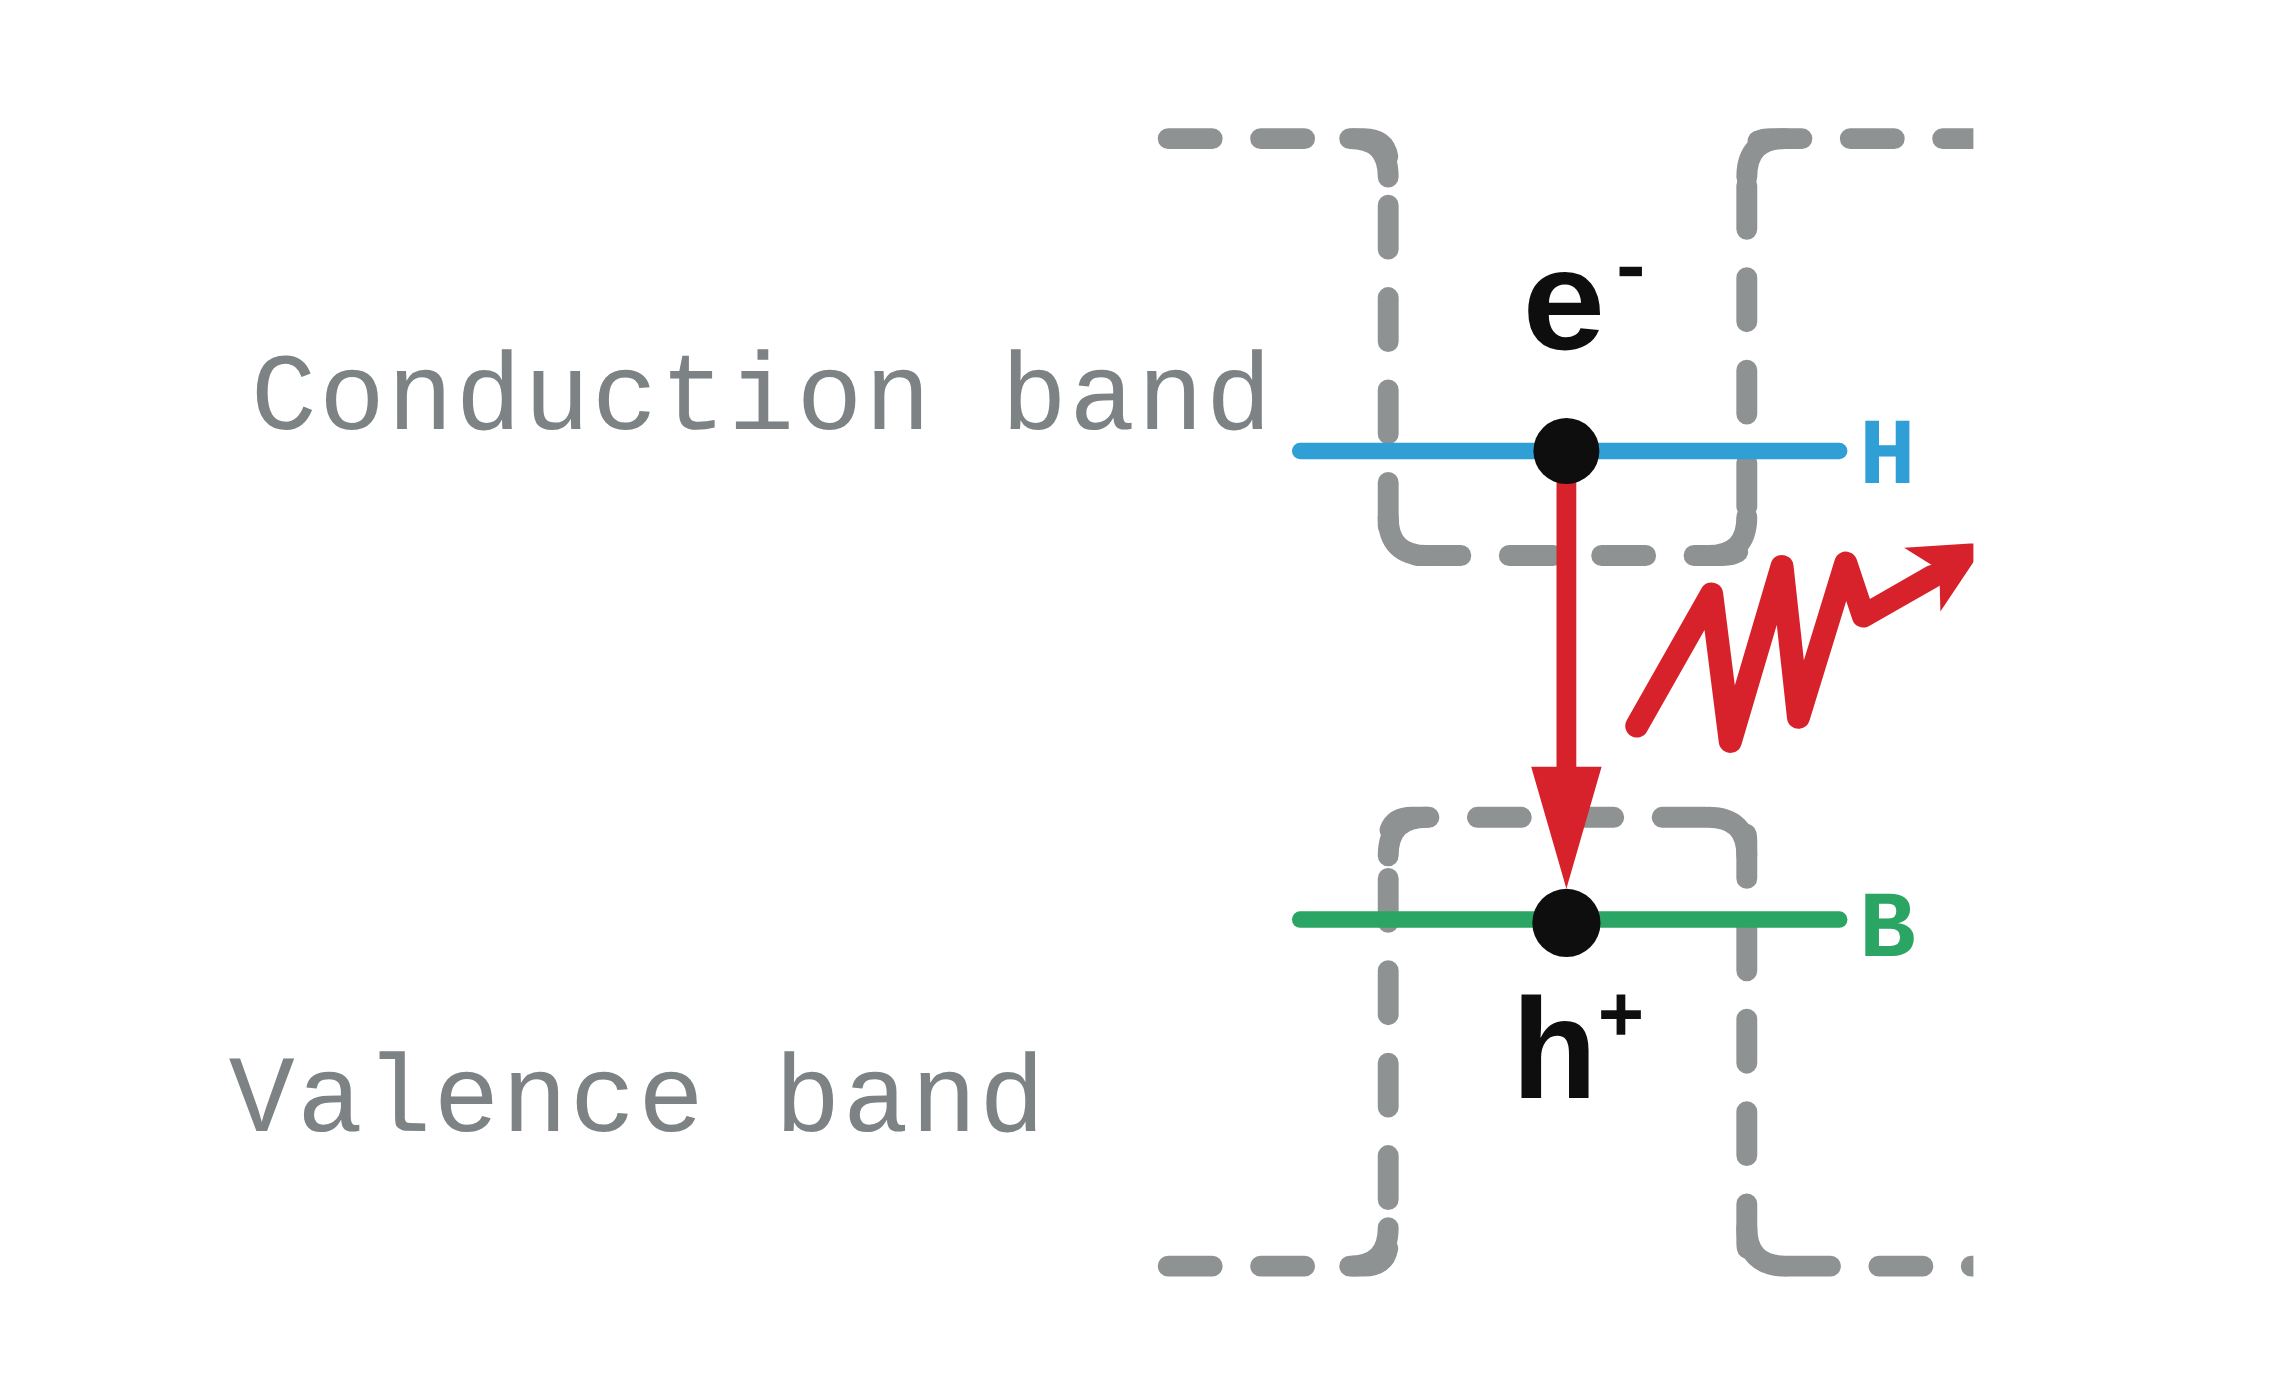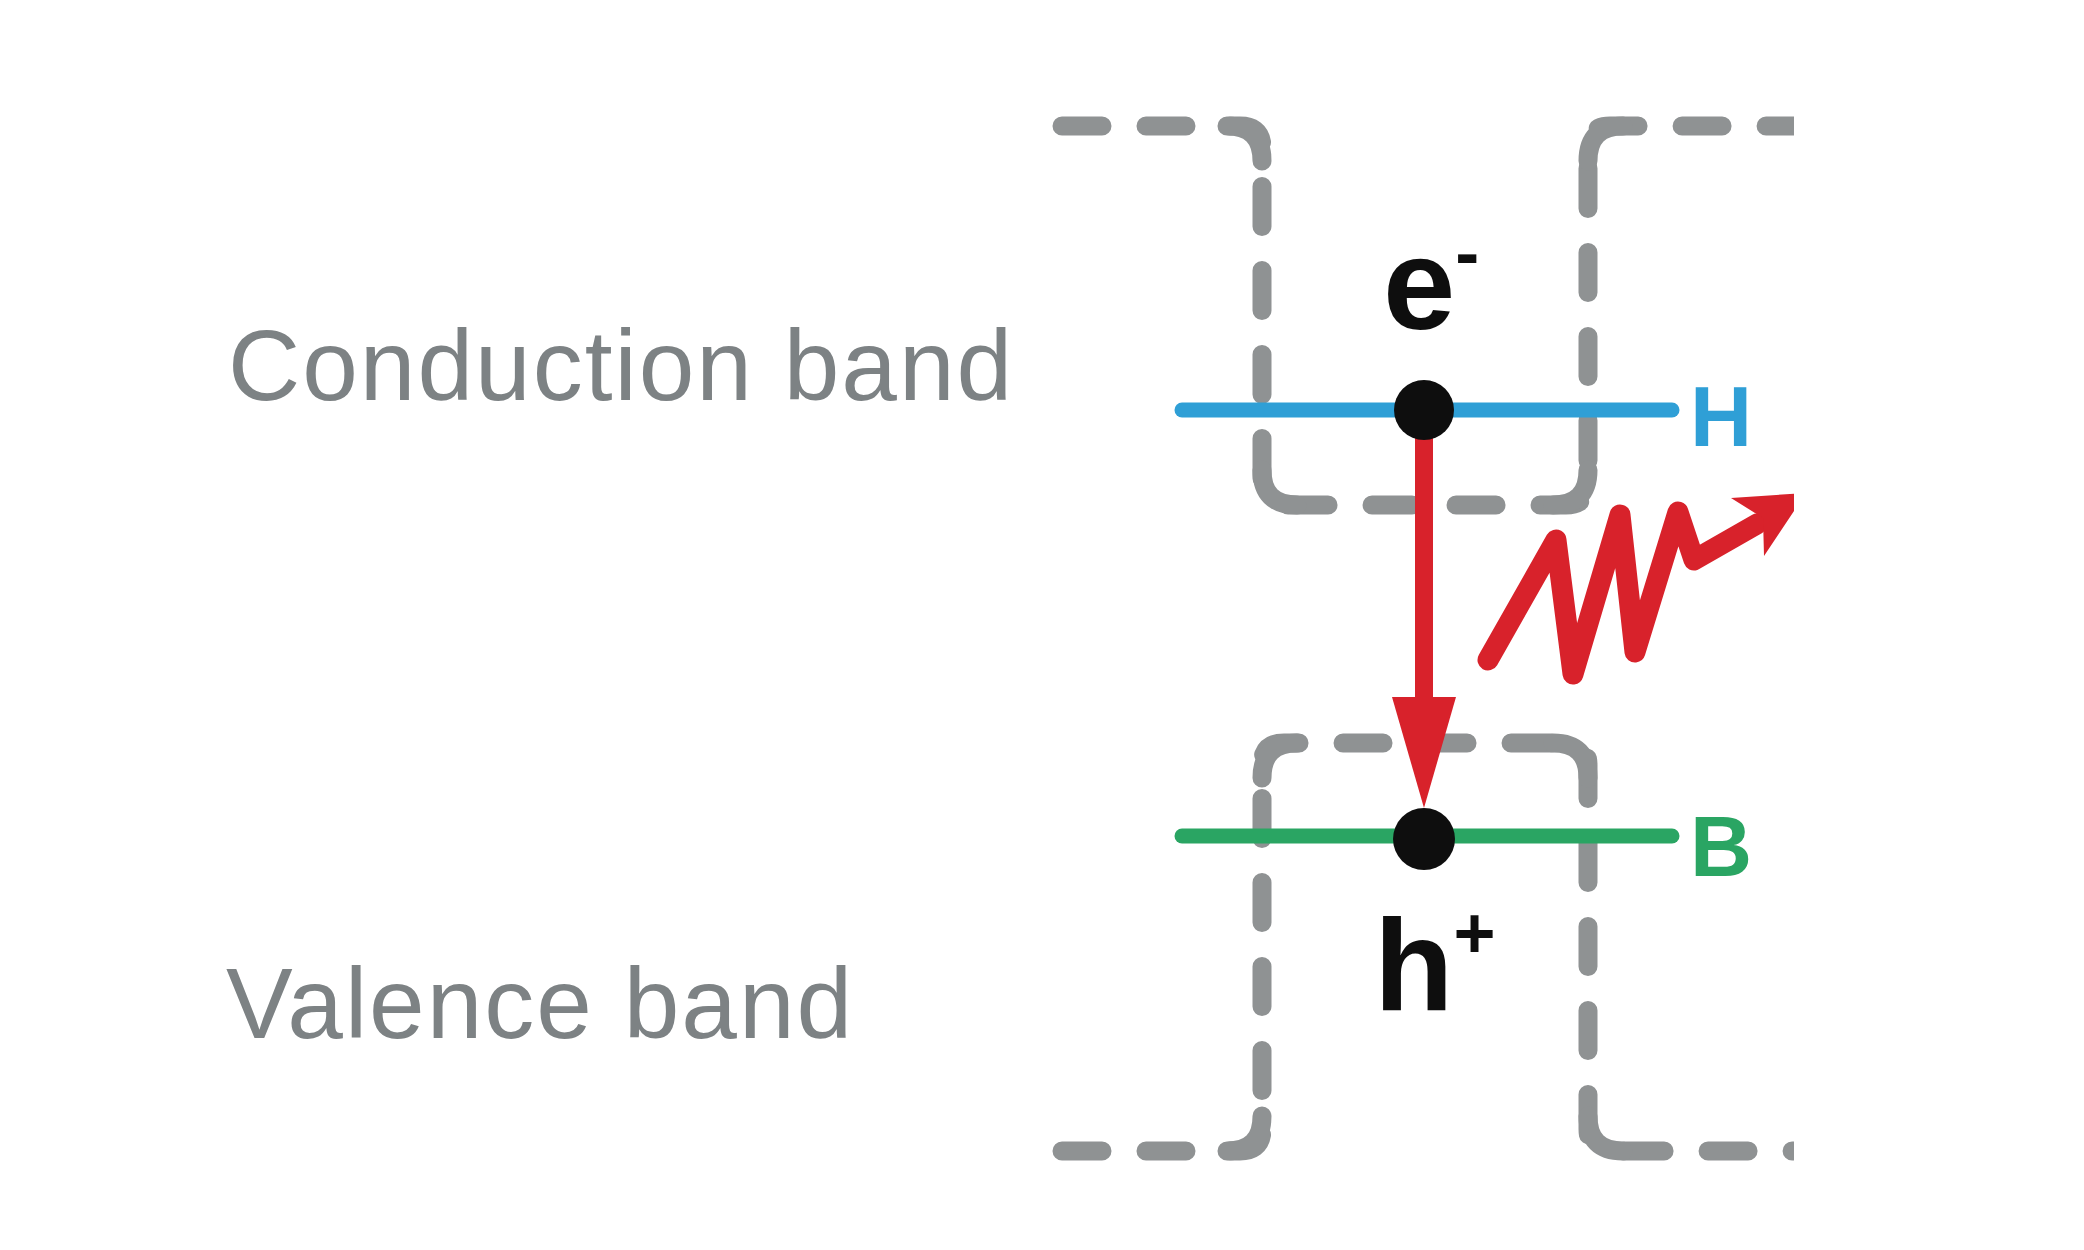--- a/index.html
+++ b/index.html
@@ -6,21 +6,21 @@
     margin: 0;
     padding: 0;
     background: #ffffff;
   }
   .stage {
     position: relative;
     width: 1794px;
     height: 1250px;
     background: #ffffff;
     overflow: hidden;
-    font-family: Liberation Sans, sans-serif;
+    font-family: Liberation Mono, monospace;
   }
   .diagram-svg {
     position: absolute;
     left: 0;
     top: 0;
     width: 2084px;
     height: 1250px;
   }
   .label {
     position: absolute;
@@ -28,21 +28,21 @@
     white-space: nowrap;
     user-select: none;
   }
   .band-label {
     font-size: 100px;
     letter-spacing: 2px;
     color: #7d8284;
     font-weight: 400;
   }
   #conduction-label { left: 228px; top: 315px; }
-  #valence-label    { left: 226px; top: 953px; }
+  #valence-label    { left: 208px; top: 953px; }
   .particle-label {
     font-size: 130px;
     font-weight: 700;
     color: #0e0e0e;
   }
   #electron-label { left: 1383px; top: 219px; }
   #hole-label     { left: 1374px; top: 900px; }
   .particle-label .sup {
     font-size: 72px;
     position: relative;

